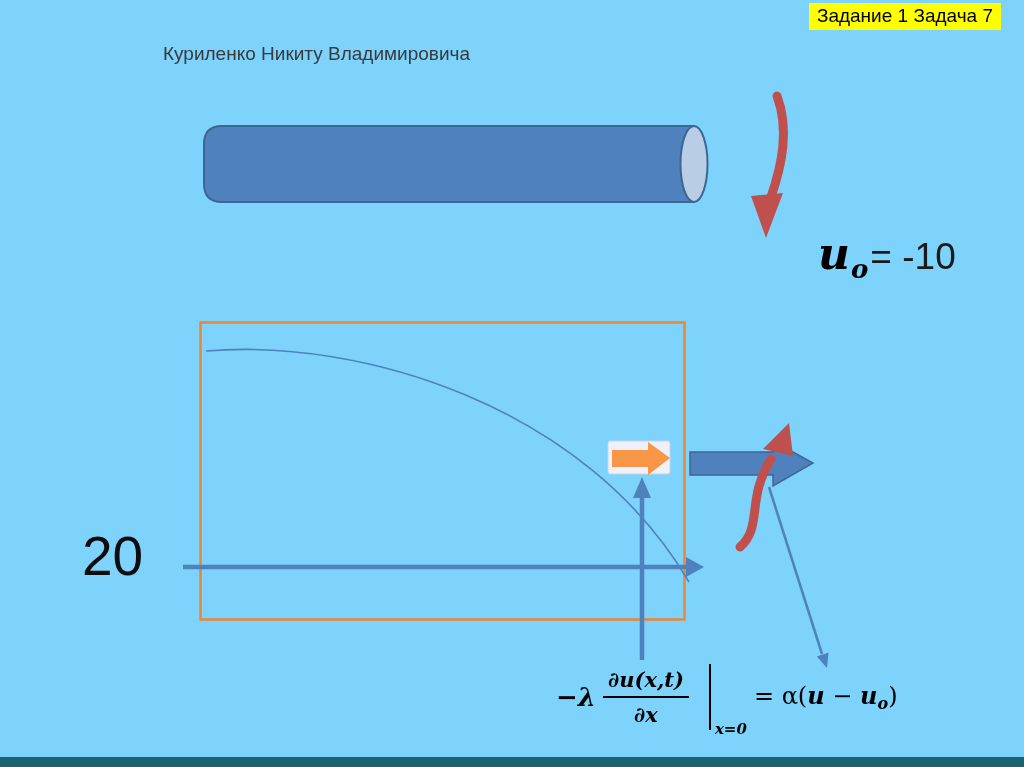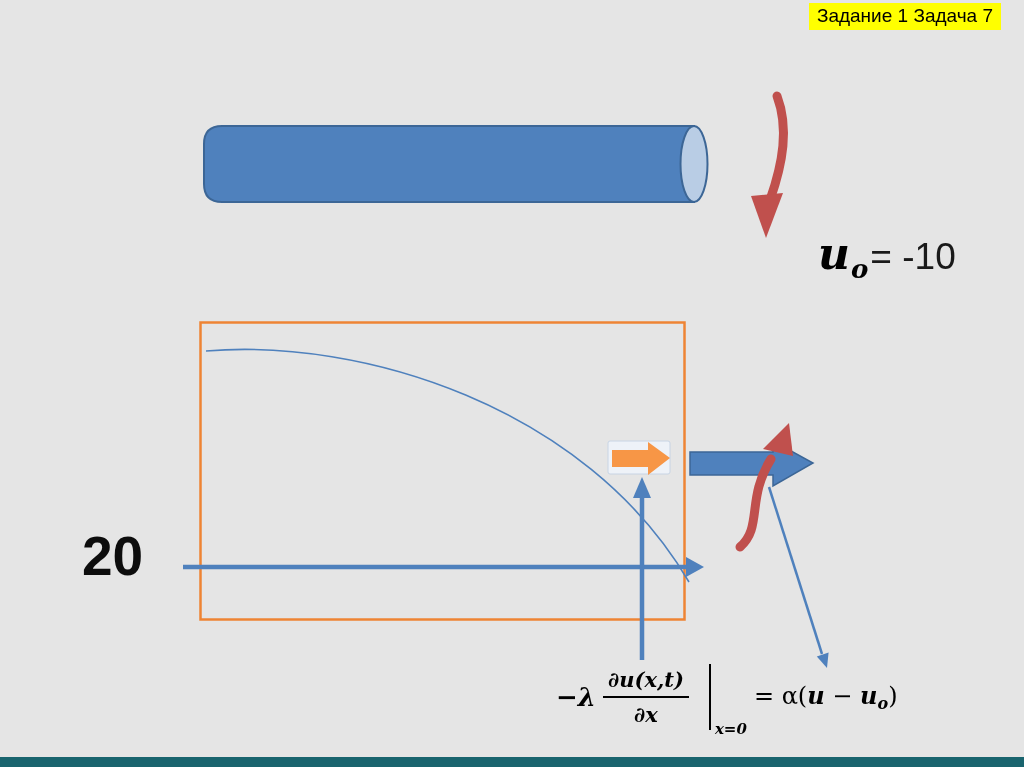--- a/index.html
+++ b/index.html
@@ -1,20 +1,20 @@
 <!DOCTYPE html>
 <html><head>
 <meta charset="utf-8">
 <style>
   html,body{margin:0;padding:0;}
   body{
     width:1024px;height:767px;overflow:hidden;background:#ffffff;
     font-family:"Liberation Sans",sans-serif;position:relative;
   }
-  .slide{position:absolute;inset:0;background:#e5e5e5;}
+  .slide{position:absolute;inset:0;background:#7dd3fc;}
 
   
   .badge{
     position:absolute;top:3px;right:23px;
     font-size:19px;color:#000;padding:2px 8px;line-height:1.2;
   }
 
   
   .student-name{
     position:absolute;left:163px;top:43px;
@@ -29,21 +29,21 @@
     position:absolute;left:818px;top:228px;
     font-family:"DejaVu Serif",serif;color:#000;white-space:nowrap;
   }
   .u0-sym{font-style:italic;font-weight:bold;font-size:44px;}
   .u0-sub{font-style:italic;font-weight:bold;font-size:26px;vertical-align:-9px;margin-left:1px;}
   .u0-val{font-family:"Liberation Sans",sans-serif;font-size:37px;font-weight:400;color:#1a1a1a;margin-left:2px;}
 
   
   .axis-label{
     position:absolute;left:82px;top:524px;
-    font-size:55px;color:#0d0d0d;font-weight:700;
+    font-size:55px;color:#0d0d0d;font-weight:400;
   }
 
   
   .formula{
     position:absolute;left:556px;top:664px;
     display:flex;align-items:center;
     font-family:"DejaVu Serif",serif;font-style:italic;font-weight:bold;color:#000;
   }
   .f-lambda{font-size:26px;margin-right:7px;}
   .f-frac{display:inline-flex;flex-direction:column;text-align:center;font-size:21px;justify-content:space-between;}
@@ -101,20 +101,21 @@
     </g>
 
     <g>
       <line x1="769" y1="487" x2="822" y2="654" stroke-width="2.5" stroke="#4f81bd"></line>
       <polygon points="827,668 828.6,652.6 816.8,656.4" fill="#4f81bd"></polygon>
     </g>
   </svg>
 
   <div class="badge" style="background-color: rgb(255, 255, 0);">Задание 1 Задача 7</div>
 
+  <div class="student-name">Куриленко Никиту Владимировича</div>
 
   <div class="u0">
     <span class="u0-sym">u</span><span class="u0-sub">o</span><span class="u0-val">= -10</span>
   </div>
 
   <div class="axis-label">20</div>
 
   <div class="formula">
     <span class="f-lambda">−λ</span>
     <span class="f-frac">

